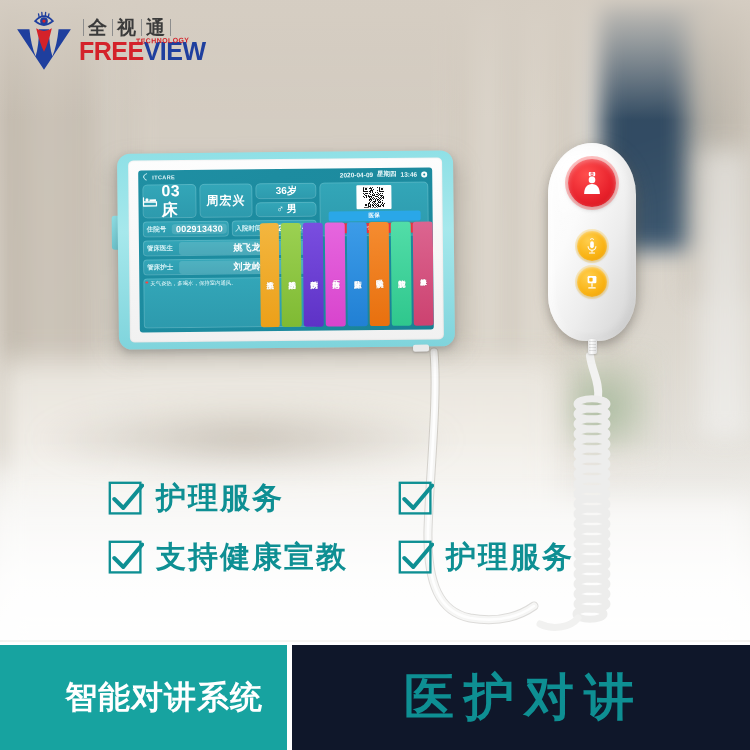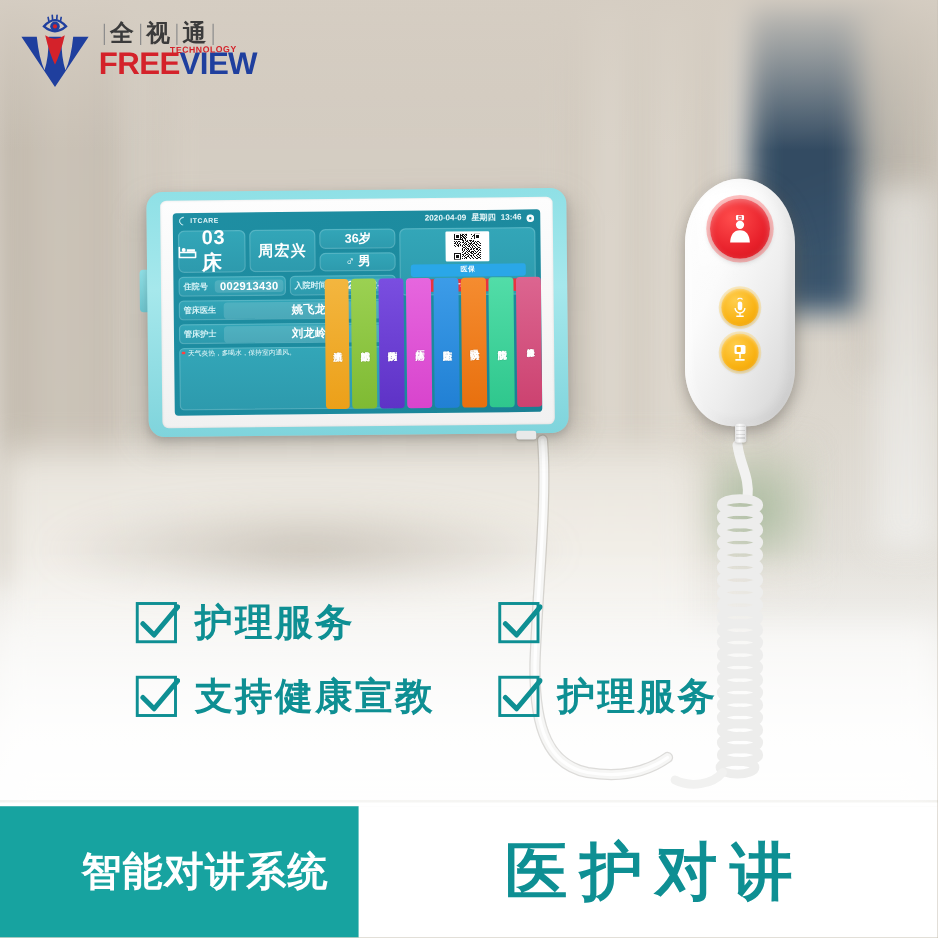--- a/index.html
+++ b/index.html
@@ -185,21 +185,21 @@
   .feat-label { font-size:30px; font-weight:700; color:#0e8f93; letter-spacing:2px;
      white-space:nowrap; }
 
   
   #banner { position:absolute; left:0; bottom:0; width:750px; height:108px; z-index:28;
      display:flex; border-top:3px solid #ffffff; }
   .ban-left { width:287px; background:#17a3a0; display:flex; flex-direction:column;
      align-items:flex-end; justify-content:center; padding-right:24px; gap:2px; }
   .ban-l1 { font-size:28px; font-weight:700; color:#fff; letter-spacing:3px; }
   .ban-l2 { font-size:32px; font-weight:700; color:#fff; letter-spacing:1px; }
-  .ban-right { flex:1; background:#ffffff; display:flex; align-items:center; padding-left:112px; }
+  .ban-right { flex:1; background:#0f172a; display:flex; align-items:center; padding-left:112px; }
   .ban-title { font-size:50px; font-weight:700; color:#0e8f93; letter-spacing:10px; }
   .ban-sep { width:5px; background:#ffffff; }
 </style>
 </head>
 <body>
 
 <div id="bg">
   <div class="bg-layer bg-base"></div>
   <div class="bg-layer pillar-l"></div>
   <div class="bg-layer pillar-l2"></div>

